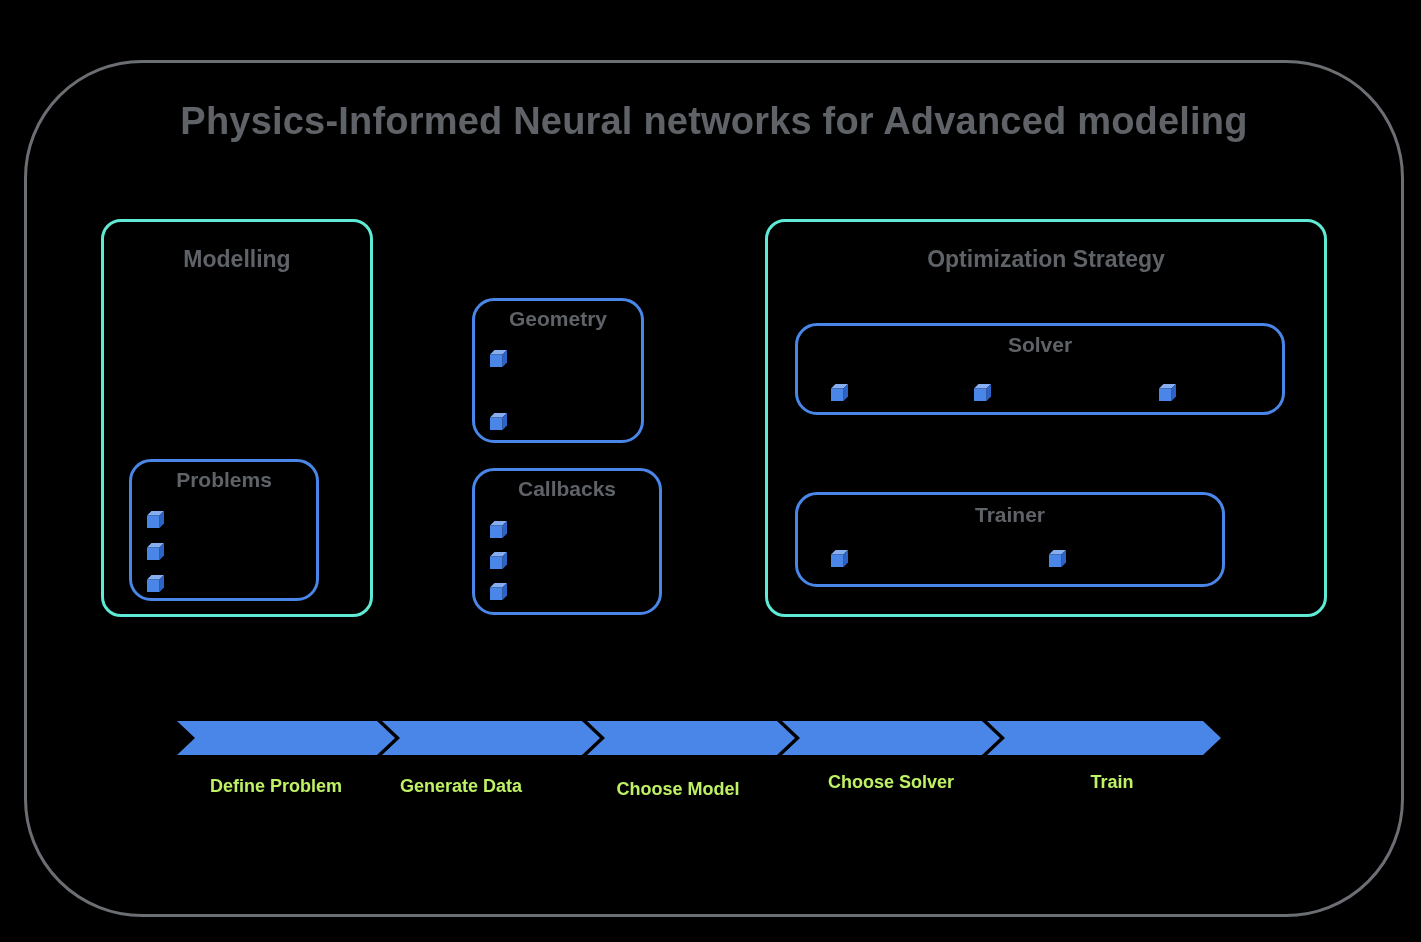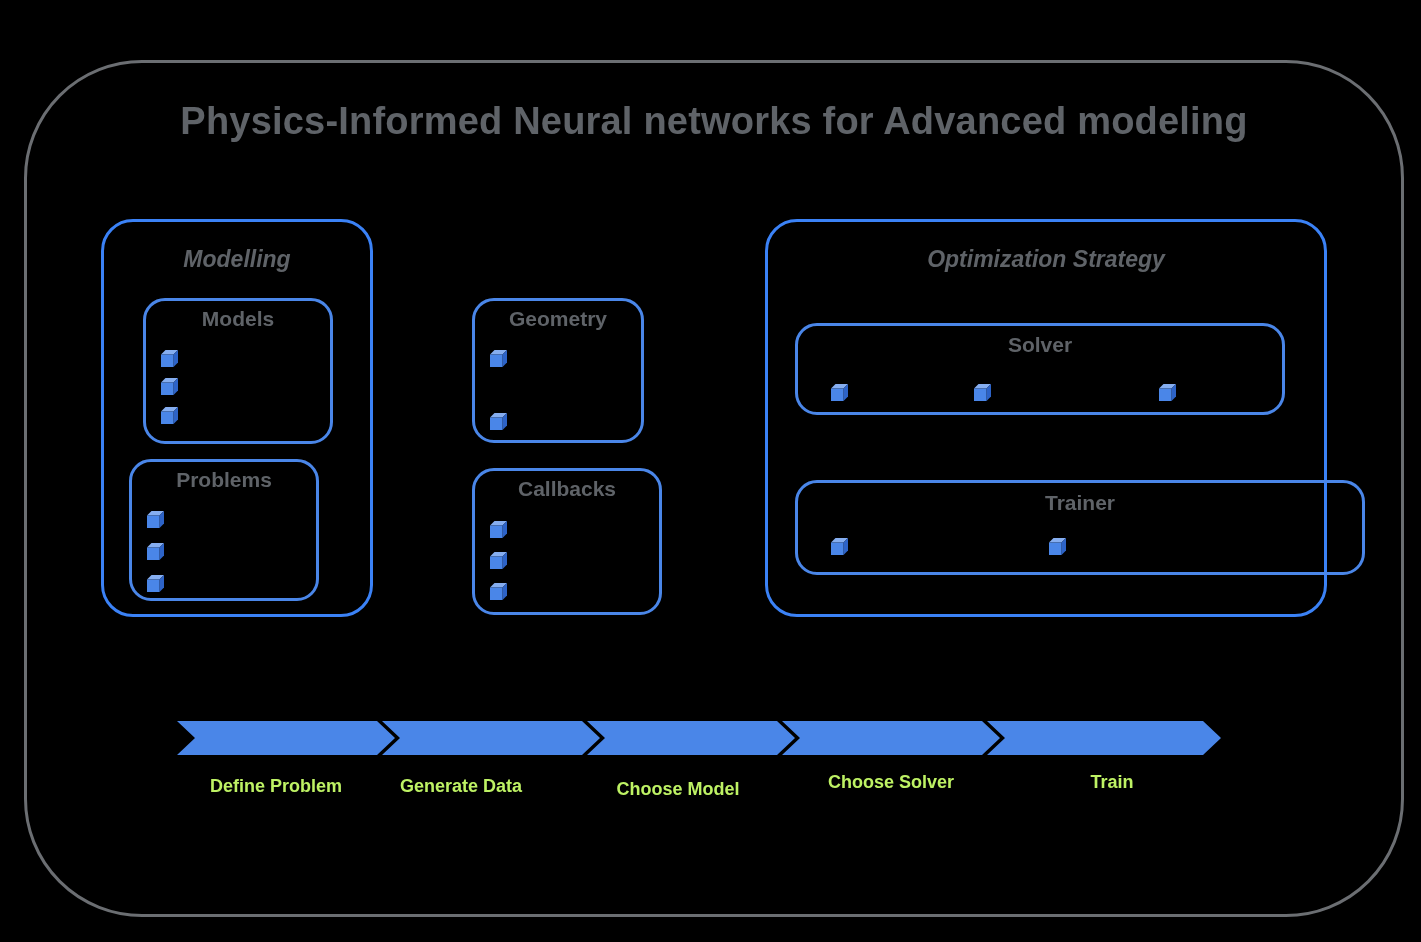--- a/index.html
+++ b/index.html
@@ -14,23 +14,22 @@
     position:absolute;left:24px;top:60px;width:1380px;height:857px;
     border:3px solid #6b6e72;border-radius:118px;
     box-sizing:border-box;
   }
   .main-title{
     position:absolute;left:24px;top:100px;width:1380px;
     text-align:center;color:#5f6368;font-size:38px;font-weight:bold;
     letter-spacing:0.2px;
   }
   .panel{
-    position:absolute;border:3px solid #3b82f6;border-radius:32px;
+    position:absolute;border:3px solid #5eead4;border-radius:20px;
     box-sizing:border-box;
-    font-style:italic;
   }
   .panel-title{
     position:absolute;left:0;top:24px;width:100%;text-align:center;
     color:#5f6368;font-size:23px;font-weight:bold;
   }
   .bluebox{
     position:absolute;border:3px solid #4a86e8;border-radius:22px;
     box-sizing:border-box;
   }
   .box-title{
@@ -39,21 +38,21 @@
   }
   .cube{position:absolute;width:17px;height:17px;}
   .panel-modelling{left:101px;top:219px;width:272px;height:398px;}
   .panel-features{left:428px;top:219px;width:280px;height:398px;}
   .panel-optimization{left:765px;top:219px;width:562px;height:398px;}
   .box-models{left:143px;top:298px;width:190px;height:146px;}
   .box-problems{left:129px;top:459px;width:190px;height:142px;}
   .box-geometry{left:472px;top:298px;width:172px;height:145px;}
   .box-callbacks{left:472px;top:468px;width:190px;height:147px;}
   .box-solver{left:795px;top:323px;width:490px;height:92px;}
-  .box-trainer{left:795px;top:480px;width:570px;height:95px;}
+  .box-trainer{left:795px;top:492px;width:430px;height:95px;}
   .arrow-seg{
     position:absolute;top:721px;height:34px;background:#4a86e8;
     clip-path:polygon(0 0, calc(100% - 18px) 0, 100% 50%, calc(100% - 18px) 100%, 0 100%, 18px 50%);
   }
   .seg-1{left:177px;width:218px;}
   .seg-2{left:382px;width:218px;}
   .seg-3{left:587px;width:208px;}
   .seg-4{left:782px;width:218px;}
   .seg-5{left:987px;width:234px;}
   .step-label{
@@ -80,32 +79,20 @@
 </svg>
 
 <div id="stage">
 
   <div class="outer-frame"></div>
 
   <div class="main-title">Physics-Informed Neural networks for Advanced modeling</div>
 
   <div class="panel panel-modelling">
     <div class="panel-title">Modelling</div>
-  </div>
-  <div class="bluebox box-models">
-    <div class="box-title">Models</div>
-    <svg class="cube" style="left:15px;top:49px" viewBox="0 0 17 17">
-        <use href="#cube3d"></use>
-      </svg>
-    <svg class="cube" style="left:15px;top:77px" viewBox="0 0 17 17">
-        <use href="#cube3d"></use>
-      </svg>
-    <svg class="cube" style="left:15px;top:106px" viewBox="0 0 17 17">
-        <use href="#cube3d"></use>
-      </svg>
   </div>
   <div class="bluebox box-problems">
     <div class="box-title">Problems</div>
     <svg class="cube" style="left:15px;top:49px" viewBox="0 0 17 17">
         <use href="#cube3d"></use>
       </svg>
     <svg class="cube" style="left:15px;top:81px" viewBox="0 0 17 17">
         <use href="#cube3d"></use>
       </svg>
     <svg class="cube" style="left:15px;top:113px" viewBox="0 0 17 17">

